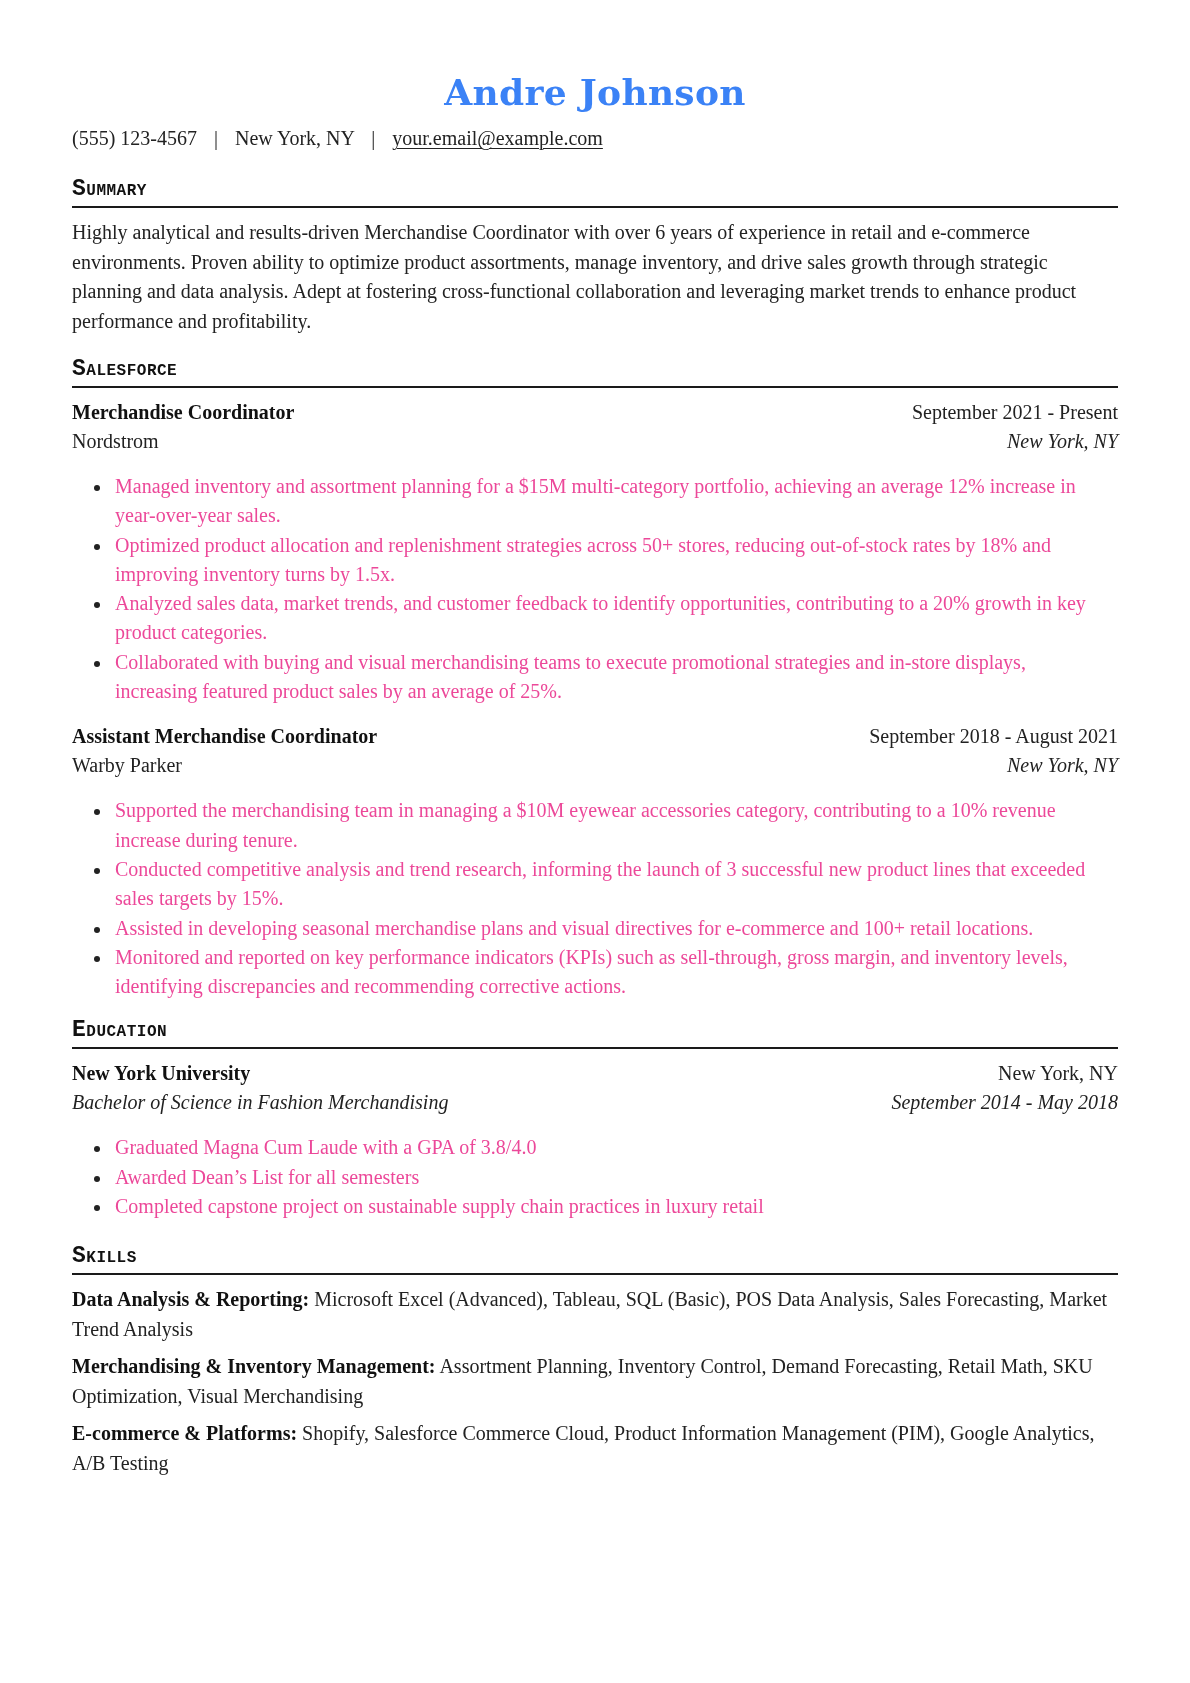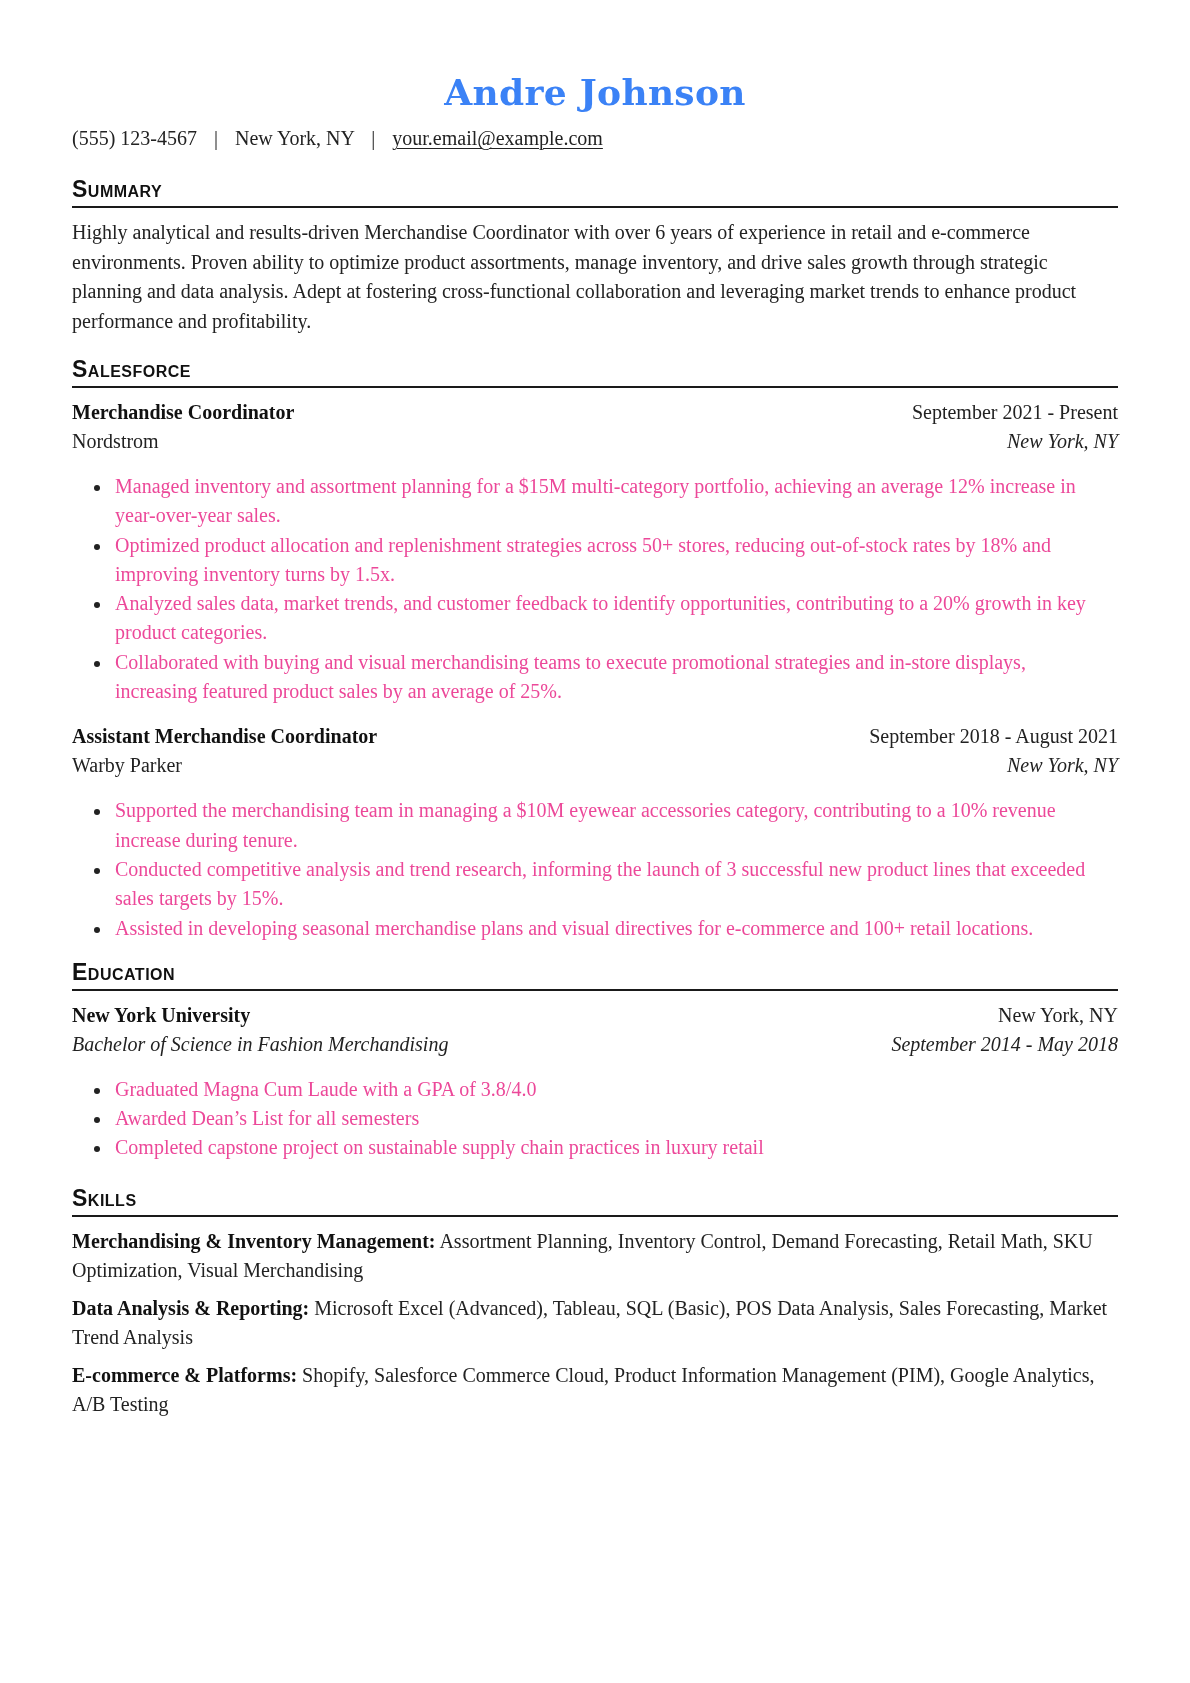--- a/index.html
+++ b/index.html
@@ -43,21 +43,21 @@
       display: inline-block;
       margin: 0 12px;
     }
     .contact a {
       color: #222;
       text-decoration: underline;
       text-underline-offset: 3px;
       text-decoration-thickness: 1px;
     }
     .section-title {
-      font-family: Liberation Sans, sans-serif;
+      font-family: Liberation Mono, monospace;
       font-weight: bold;
       font-variant: small-caps;
       font-size: 23px;
       line-height: 26px;
       margin: 0;
       color: #111;
       letter-spacing: 0.5px;
     }
     .rule {
       height: 2px;
@@ -170,20 +170,21 @@
         <span>September 2018 - August 2021</span>
       </div>
       <div class="row">
         <span>Warby Parker</span>
         <span class="italic">New York, NY</span>
       </div>
       <ul class="bullets">
         <li><span class="dot"></span><span>Supported the merchandising team in managing a $10M eyewear accessories category, contributing to a 10% revenue increase during tenure.</span></li>
         <li><span class="dot"></span><span>Conducted competitive analysis and trend research, informing the launch of 3 successful new product lines that exceeded sales targets by 15%.</span></li>
         <li><span class="dot"></span><span>Assisted in developing seasonal merchandise plans and visual directives for e-commerce and 100+ retail locations.</span></li>
+        <li><span class="dot"></span><span>Monitored and reported on key performance indicators (KPIs) such as sell-through, gross margin, and in­ventory levels, identifying discrepancies and recommending corrective actions.</span></li>
       </ul>
     </div>
   </section>
 
   <section class="section" style="margin-top:14px;">
     <h2 class="section-title">Education</h2>
     <div class="rule"></div>
     <div class="row">
       <span class="bold">New York University</span>
       <span>New York, NY</span>
@@ -196,26 +197,26 @@
       <li><span class="dot"></span><span>Graduated Magna Cum Laude with a GPA of 3.8/4.0</span></li>
       <li><span class="dot"></span><span>Awarded Dean’s List for all semesters</span></li>
       <li><span class="dot"></span><span>Completed capstone project on sustainable supply chain practices in luxury retail</span></li>
     </ul>
   </section>
 
   <section class="section" style="margin-top:22px;">
     <h2 class="section-title">Skills</h2>
     <div class="rule"></div>
     <p class="skill">
+      <span class="bold">Data Analysis &amp; Reporting:</span>
+      <span>Microsoft Excel (Advanced), Tableau, SQL (Basic), POS Data Analysis, Sales Forecasting, Market Trend Analysis</span>
+    </p>
+    <p class="skill">
       <span class="bold">Merchandising &amp; Inventory Management:</span>
       <span>Assortment Planning, Inventory Control, Demand Fore­casting, Retail Math, SKU Optimization, Visual Merchandising</span>
-    </p>
-    <p class="skill">
-      <span class="bold">Data Analysis &amp; Reporting:</span>
-      <span>Microsoft Excel (Advanced), Tableau, SQL (Basic), POS Data Analysis, Sales Forecasting, Market Trend Analysis</span>
     </p>
     <p class="skill">
       <span class="bold">E-commerce &amp; Platforms:</span>
       <span>Shopify, Salesforce Commerce Cloud, Product Information Management (PIM), Google Analytics, A/B Testing</span>
     </p>
   </section>
 
 </div>
 
 </body></html>

